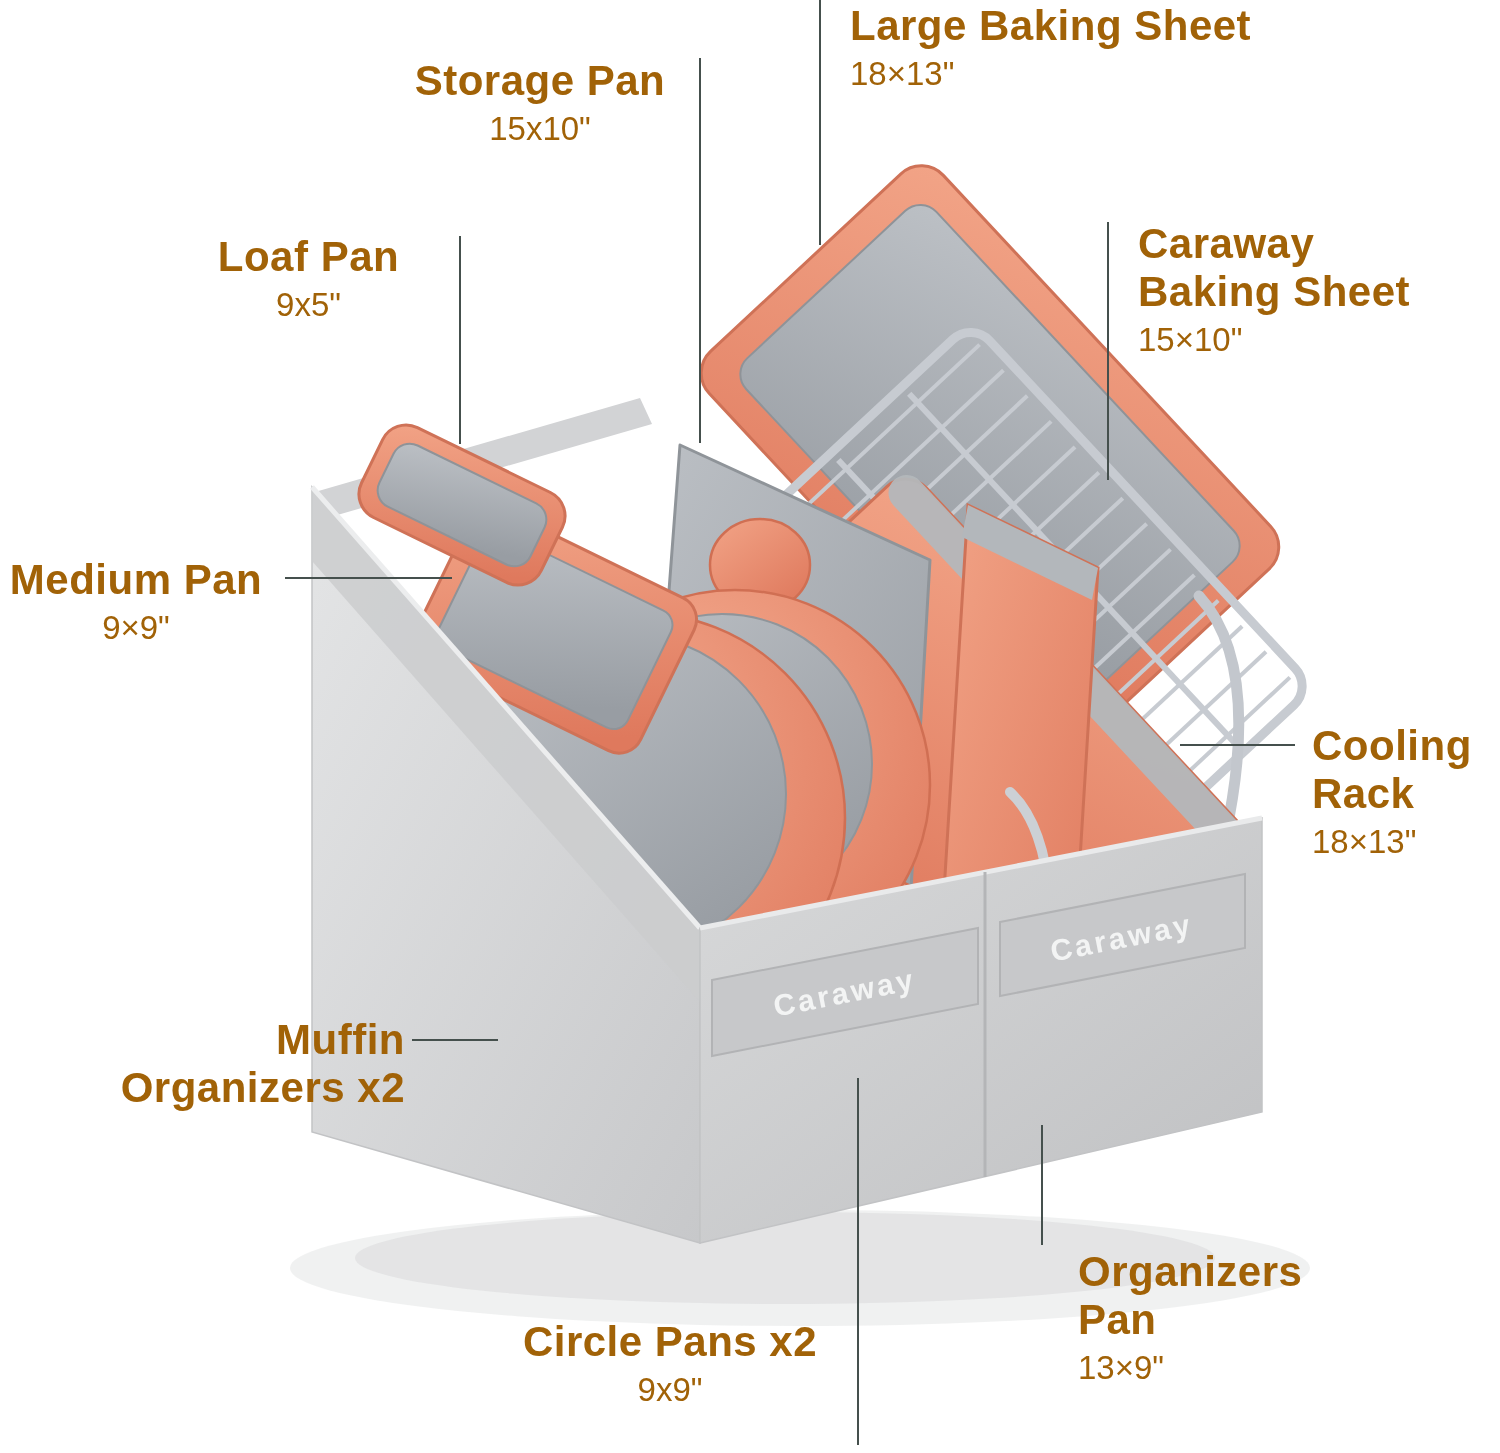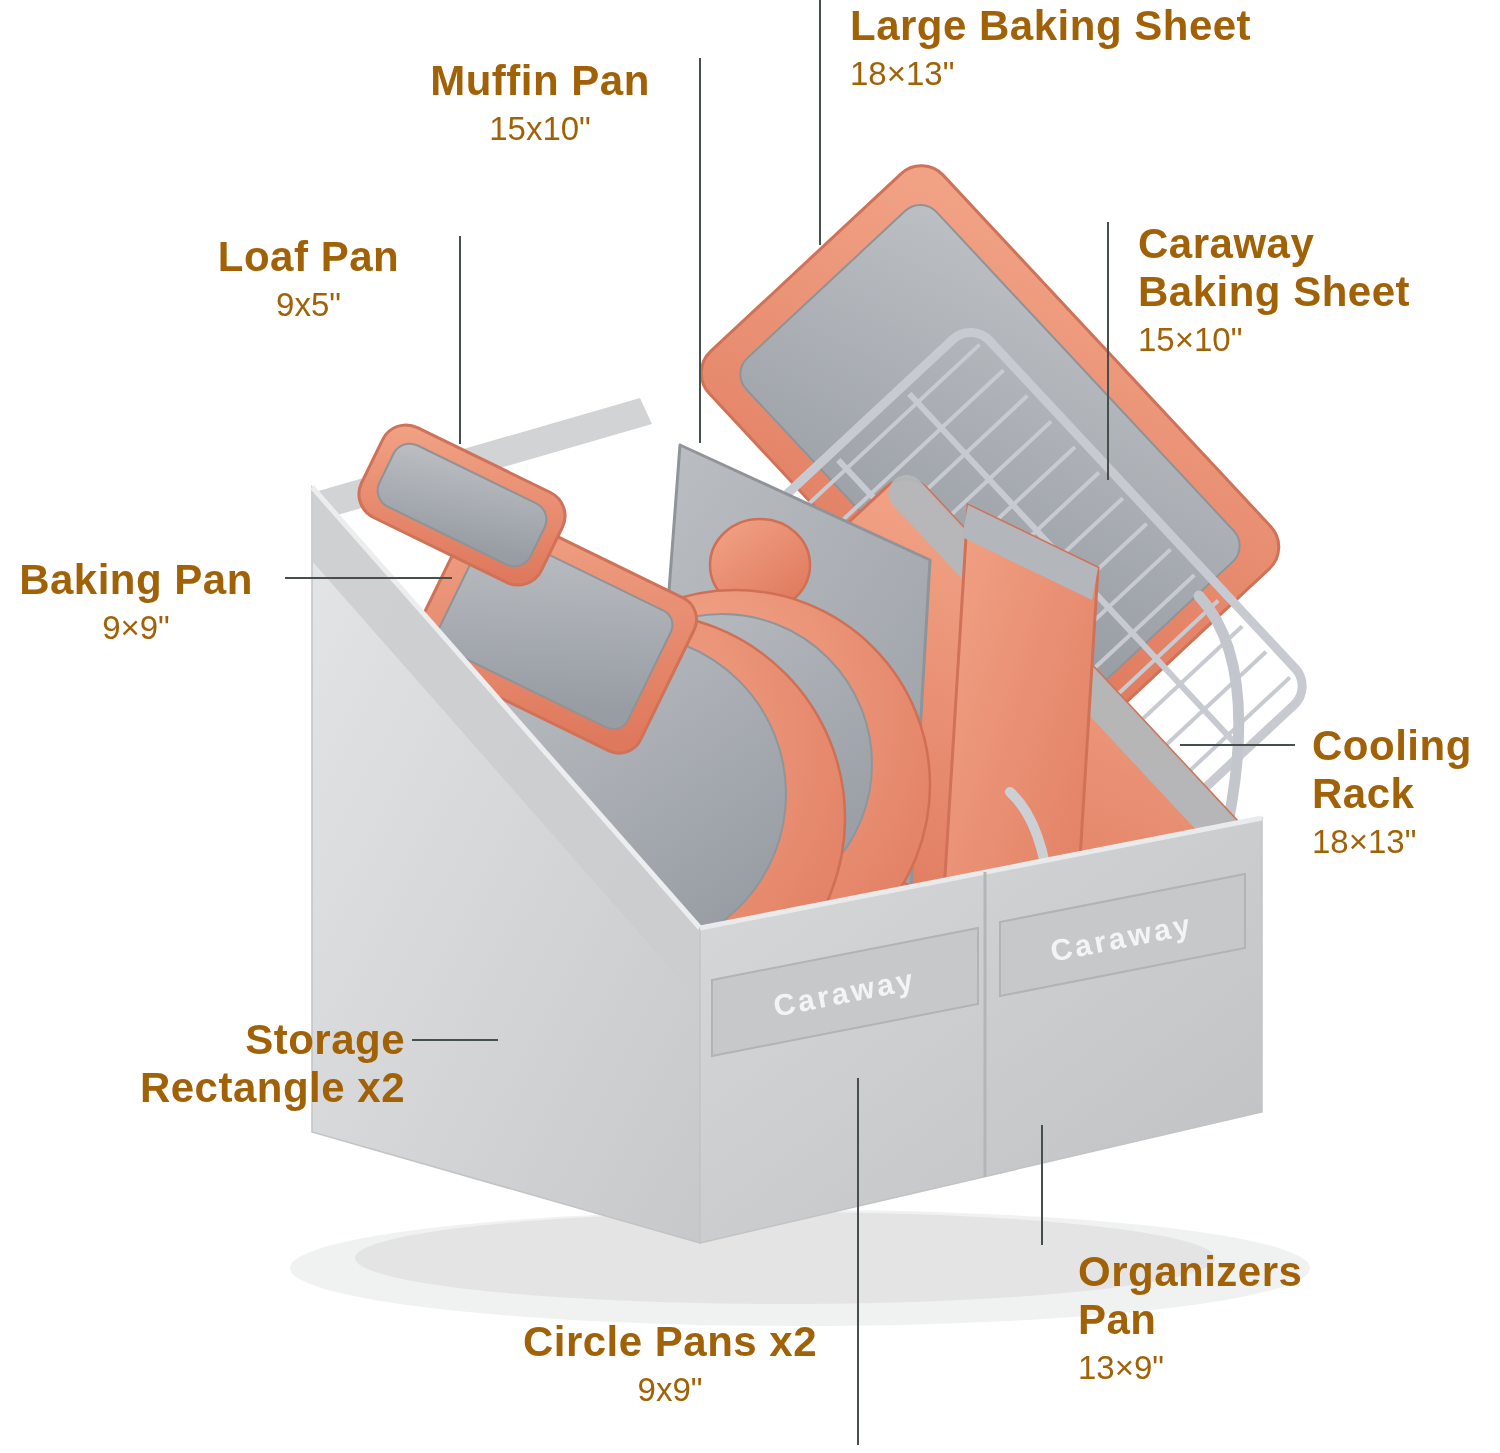--- a/index.html
+++ b/index.html
@@ -152,46 +152,46 @@
   <div class="leader lh" style="left:412px;top:1039px;width:86px;"></div>
   <div class="leader lv" style="left:1041px;top:1125px;height:120px;"></div>
   <div class="leader lv" style="left:857px;top:1078px;height:367px;"></div>
 
   <div class="callout al-left" style="left:850px;top:2px;width:480px;">
     <div class="t">Large Baking Sheet</div>
     <div class="d">18×13"</div>
   </div>
 
   <div class="callout al-center" style="left:405px;top:57px;width:270px;">
-    <div class="t">Muffin Pan</div>
+    <div class="t">Storage Pan</div>
     <div class="d">15x10"</div>
   </div>
 
   <div class="callout al-center" style="left:196px;top:233px;width:225px;">
     <div class="t">Loaf Pan</div>
     <div class="d">9x5"</div>
   </div>
 
   <div class="callout al-left" style="left:1138px;top:220px;width:295px;">
     <div class="t">Caraway Baking Sheet</div>
     <div class="d">15×10"</div>
   </div>
 
   <div class="callout al-center" style="left:5px;top:556px;width:262px;">
-    <div class="t">Baking Pan</div>
+    <div class="t">Medium Pan</div>
     <div class="d">9×9"</div>
   </div>
 
   <div class="callout al-left" style="left:1312px;top:722px;width:200px;">
     <div class="t">Cooling Rack</div>
     <div class="d">18×13"</div>
   </div>
 
   <div class="callout al-right" style="left:55px;top:1016px;width:350px;">
-    <div class="t">Storage Rectangle x2</div>
+    <div class="t">Muffin Organizers x2</div>
   </div>
 
   <div class="callout al-left" style="left:1078px;top:1248px;width:240px;">
     <div class="t">Organizers Pan</div>
     <div class="d">13×9"</div>
   </div>
 
   <div class="callout al-center" style="left:455px;top:1318px;width:430px;">
     <div class="t">Circle Pans x2</div>
     <div class="d">9x9"</div>

